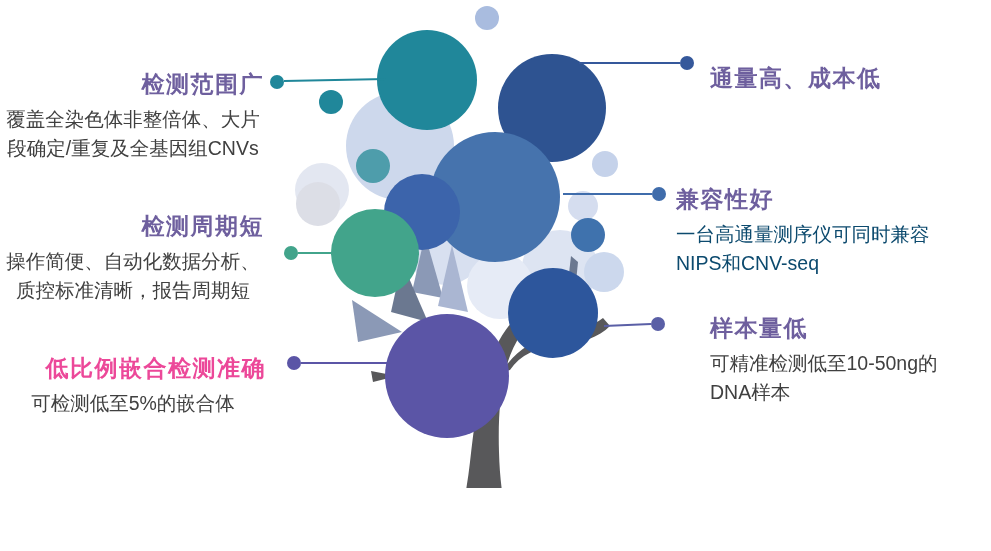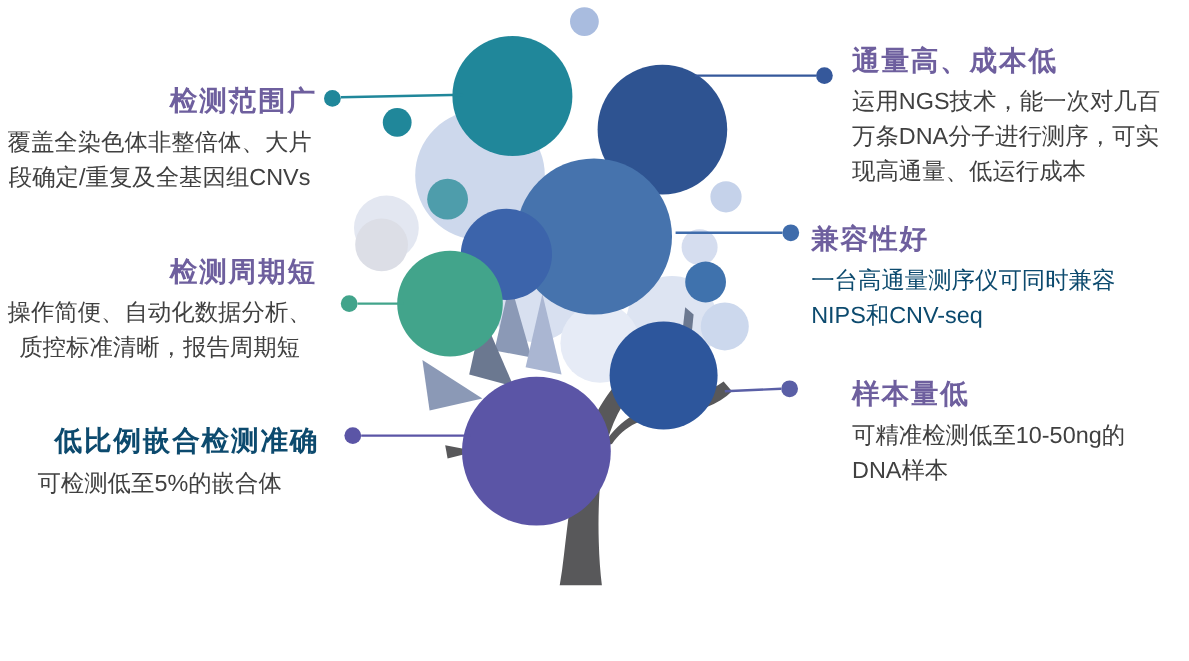--- a/index.html
+++ b/index.html
@@ -87,27 +87,26 @@
     <div class="f-title" style="color: rgb(110, 95, 158);">检测范围广</div>
     <div class="f-desc" style="color: rgb(64, 64, 64);">覆盖全染色体非整倍体、大片段确定/重复及全基因组CNVs</div>
   </div>
 
   <div class="feature left" style="left:2px; top:210px; width:262px;">
     <div class="f-title" style="color: rgb(110, 95, 158);">检测周期短</div>
     <div class="f-desc" style="color: rgb(64, 64, 64);">操作简便、自动化数据分析、质控标准清晰，报告周期短</div>
   </div>
 
   <div class="feature left" style="left:0px; top:352px; width:266px;">
-    <div class="f-title" style="color: #0c4a6e; font-family: Liberation Serif, serif;">低比例嵌合检测准确</div>
+    <div class="f-title" style="color: #ec4899;">低比例嵌合检测准确</div>
     <div class="f-desc" style="color: rgb(64, 64, 64);">可检测低至5%的嵌合体</div>
   </div>
 
-  <div class="feature right" style="left:710px; top:34px; width:258px;">
+  <div class="feature right" style="left:710px; top:62px; width:258px;">
     <div class="f-title" style="color: rgb(110, 95, 158);">通量高、成本低</div>
-    <div class="f-desc" style="color: rgb(64, 64, 64);">运用NGS技术，能一次对几百万条DNA分子进行测序，可实现高通量、低运行成本</div>
   </div>
 
   <div class="feature right" style="left:676px; top:183px; width:256px;">
     <div class="f-title" style="color: rgb(110, 95, 158);">兼容性好</div>
     <div class="f-desc" style="color: #0c4a6e;">一台高通量测序仪可同时兼容NIPS和CNV-seq</div>
   </div>
 
   <div class="feature right" style="left:710px; top:312px; width:266px;">
     <div class="f-title" style="color: rgb(110, 95, 158);">样本量低</div>
     <div class="f-desc" style="color: rgb(64, 64, 64);">可精准检测低至10-50ng的DNA样本</div>

